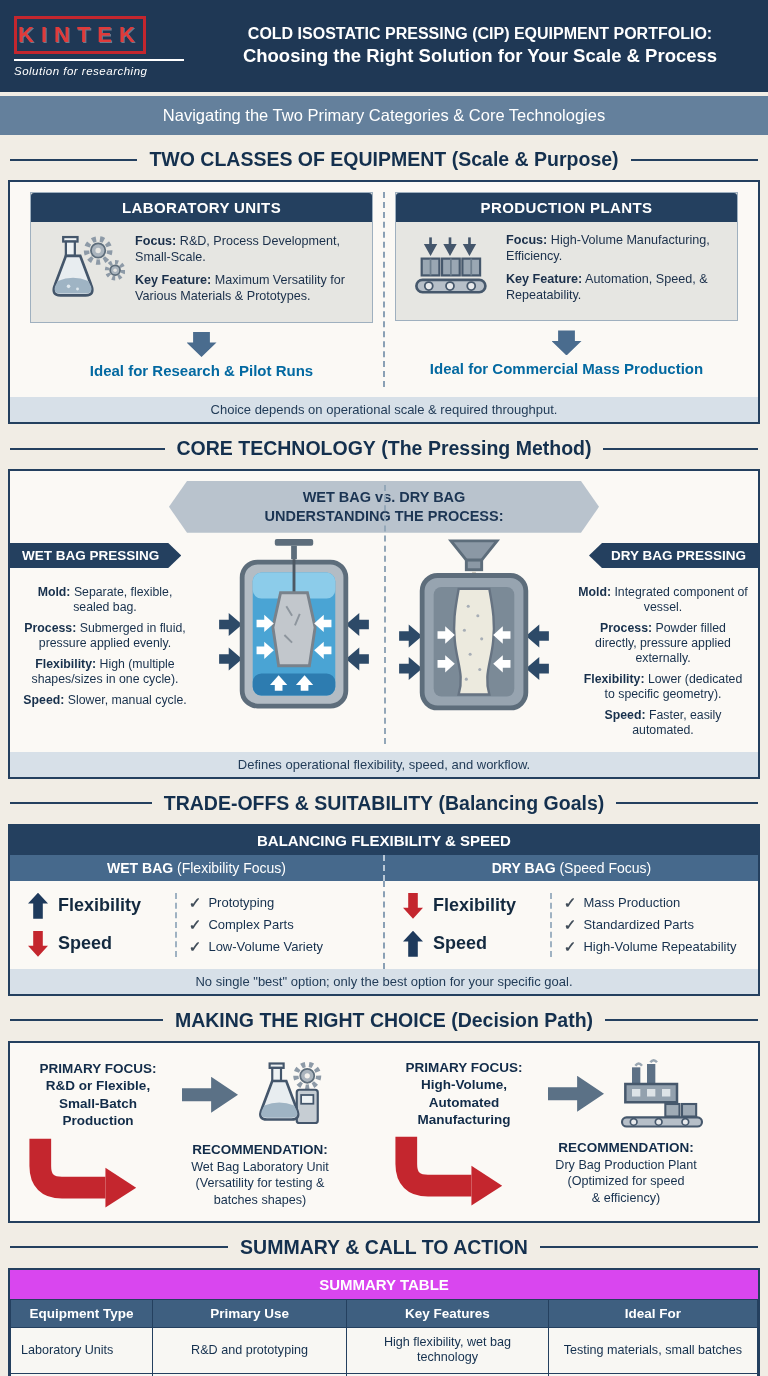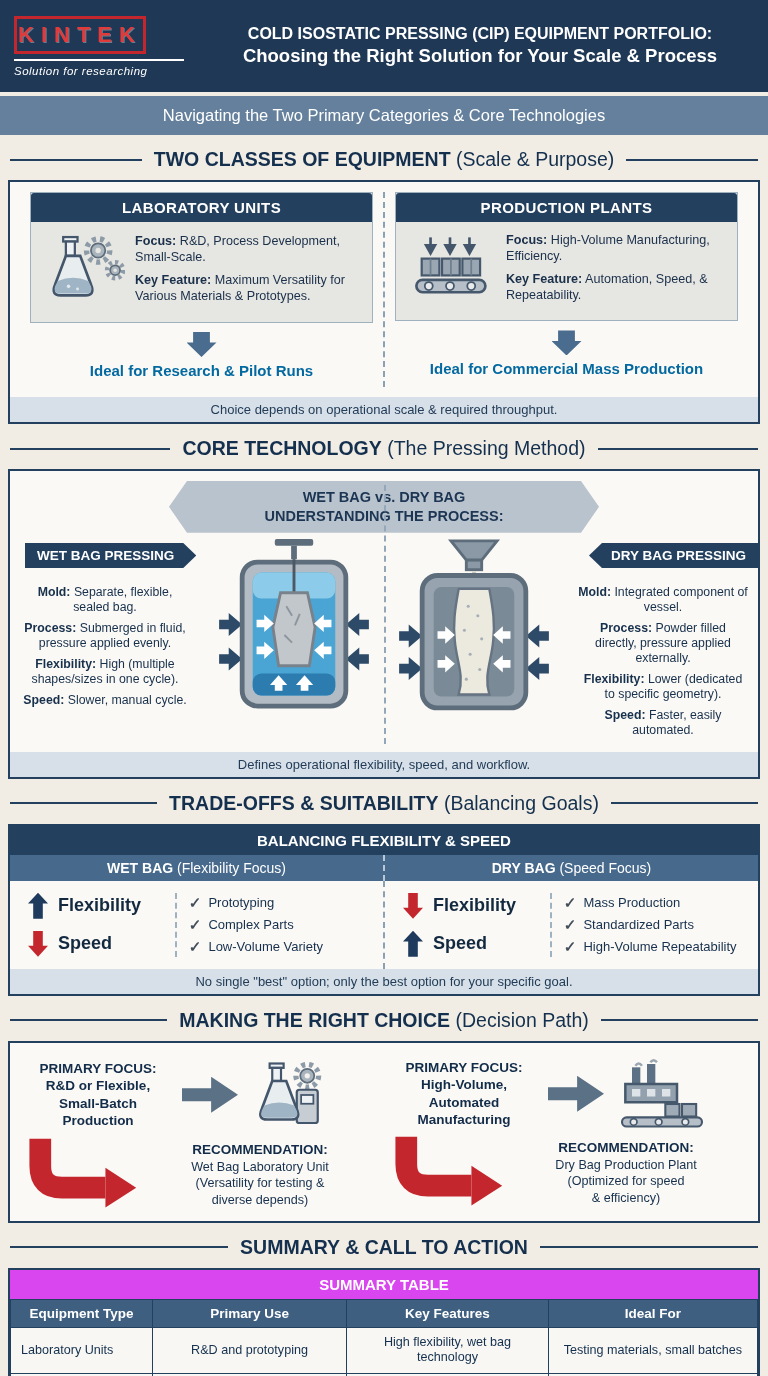--- a/index.html
+++ b/index.html
@@ -24,21 +24,21 @@
   .hdr-title .l1 { font-weight: bold; font-size: 16px; }
   .hdr-title .l2 { font-weight: bold; font-size: 18.5px; }
   
   .subbar { margin-top: 4px; background: #64809c; color: #fff; text-align: center;
             font-size: 16.5px; padding: 10px 0; }
   
   .sec-title { display: flex; align-items: center; margin: 13px 10px 9px; }
   .sec-title .line { flex: 1; height: 2px; background: #24405f; }
   .sec-title .txt { margin: 0 12px; font-size: 19.5px; color: #14304e; white-space: nowrap; }
   .sec-title .txt b { font-weight: bold; }
-  .sec-title .txt .sub { font-weight: normal; }
+  .sec-title .txt .sub { font-weight: bold; }
   
   .card { border: 2px solid #24405f; background: #fbf9f5; margin: 0 8px; }
   .card-footer { background: #d7e0e8; color: #223c58; text-align: center; font-size: 13px;
                  padding: 5px 6px; }
   
   .card1 { padding: 10px 10px 0; }
   .c1-row { display: flex; }
   .c1-half { flex: 1; padding: 0 10px 8px; }
   .c1-half + .c1-half { border-left: 2px dashed #8aa0b5; }
   .subcard { border: 1px solid #9fb0bf; background: #e6e6e2; }
@@ -54,21 +54,21 @@
   .card1 .card-footer { margin: 10px -10px 0; }
   
   .card2 { position: relative; padding: 10px 0 0; }
   .banner {
     width: 430px; margin: 0 auto; background: #b9c3cd; color: #1c3553;
     clip-path: polygon(18px 0, calc(100% - 18px) 0, 100% 50%, calc(100% - 18px) 100%, 18px 100%, 0 50%);
     text-align: center; font-weight: bold; font-size: 14.5px; padding: 7px 0; line-height: 1.3;
   }
   .tag { position: absolute; top: 72px; background: #24405f; color: #fff; font-weight: bold;
          font-size: 13.5px; padding: 5px 0; }
-  .tag-wet { left: 15px; padding-left: 12px; padding-right: 22px;
+  .tag-wet { left: 0; padding-left: 12px; padding-right: 22px;
     clip-path: polygon(0 0, calc(100% - 13px) 0, 100% 50%, calc(100% - 13px) 100%, 0 100%); }
   .tag-dry { right: 0; padding-right: 12px; padding-left: 22px;
     clip-path: polygon(13px 0, 100% 0, 100% 100%, 13px 100%, 0 50%); }
   .core-row { display: flex; margin-top: 4px; }
   .core-col { width: 186px; font-size: 12.3px; color: #17304c; line-height: 1.22; padding: 48px 6px 0 10px; text-align: center; }
   .core-col.right { padding: 48px 10px 0 6px; }
   .core-col p { margin-bottom: 6px; }
   .core-center { flex: 1; display: flex; justify-content: center; gap: 18px; position: relative; padding-top: 2px; }
   .center-divider { position: absolute; left: 50%; top: -52px; bottom: 0; border-left: 2px dashed #93a7b8; }
   .card2 .card-footer { margin-top: 8px; }
@@ -391,21 +391,21 @@
       </div>
       <div class="c4-bottom">
         <svg width="118" height="76" viewBox="0 0 130 84">
           <path d="M20 2 V32 Q20 56 44 56 H92" stroke="#c4262e" stroke-width="24" fill="none"></path>
           <polygon points="92,34 92,78 126,56" fill="#c4262e"></polygon>
         </svg>
         <div class="c4-rec">
           <div class="rl">RECOMMENDATION:</div>
           <div>Wet Bag Laboratory Unit</div>
           <div>(Versatility for testing &amp;</div>
-          <div>diverse depends)</div>
+          <div>batches shapes)</div>
         </div>
       </div>
     </div>
 
     <div class="c4-half">
       <div class="c4-top">
         <div class="c4-focus">
           <div>PRIMARY FOCUS:</div>
           <div>High-Volume,</div>
           <div>Automated Manufacturing</div>

